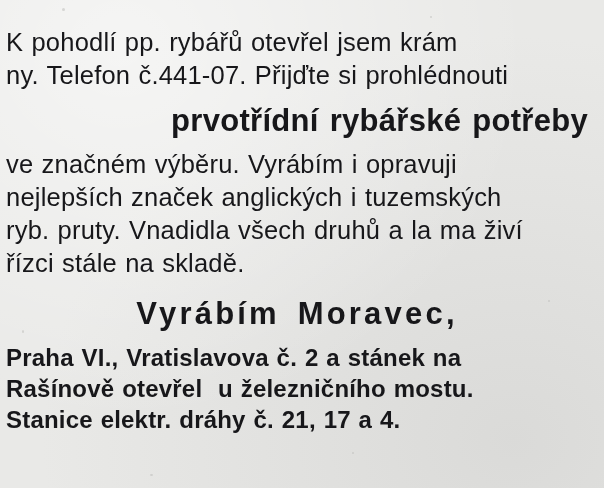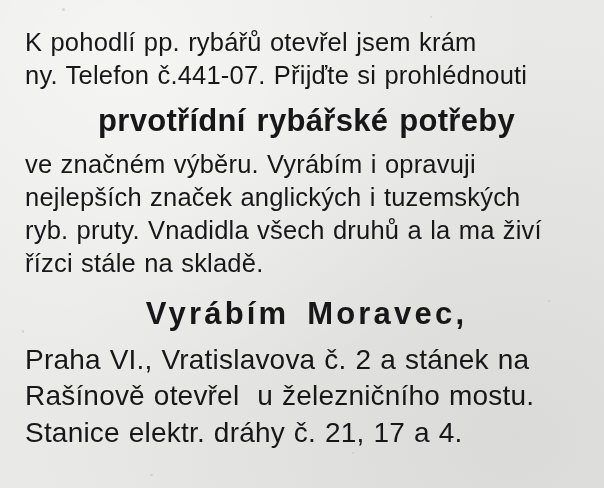--- a/index.html
+++ b/index.html
@@ -11,61 +11,62 @@
     height: 488px;
     background: #e9e9e7;
     font-family: "Liberation Sans", sans-serif;
     overflow: hidden;
   }
   #ad {
     position: relative;
     width: 604px;
     height: 488px;
     box-sizing: border-box;
-    padding: 26px 16px 14px 25px;
+    padding: 26px 16px 14px 6px;
     background:
       radial-gradient(ellipse at 20% 10%, rgba(255,255,255,0.55), rgba(255,255,255,0) 60%),
       radial-gradient(ellipse at 85% 90%, rgba(200,200,198,0.45), rgba(255,255,255,0) 65%),
       #e9e9e7;
     color: #17171a;
   }
   .para {
     font-size: 25.5px;
     line-height: 1.295;
     letter-spacing: 0.2px;
     word-spacing: 1px;
     text-align: left;
   }
   .para .ln {
     display: block;
     white-space: pre;
   }
   .headline {
     font-size: 31px;
     font-weight: bold;
-    text-align: center;
+    text-align: right;
     letter-spacing: 0.3px;
     word-spacing: 2px;
     margin: 11px 0 9px 0;
     white-space: pre;
   }
   .signature {
     font-size: 31px;
     font-weight: bold;
     text-align: center;
     letter-spacing: 3.2px;
     word-spacing: 6px;
     margin: 16px 0 10px 0;
     white-space: pre;
   }
   .address {
-    font-size: 28px;
+    font-size: 24px;
     line-height: 1.3;
     letter-spacing: 0.2px;
     word-spacing: 1px;
+    font-weight: bold;
   }
   .address .ln {
     display: block;
     white-space: pre;
   }
   .address .ln.center {
   }
   .speck {
     position: absolute;
     background: #b9b9b6;

